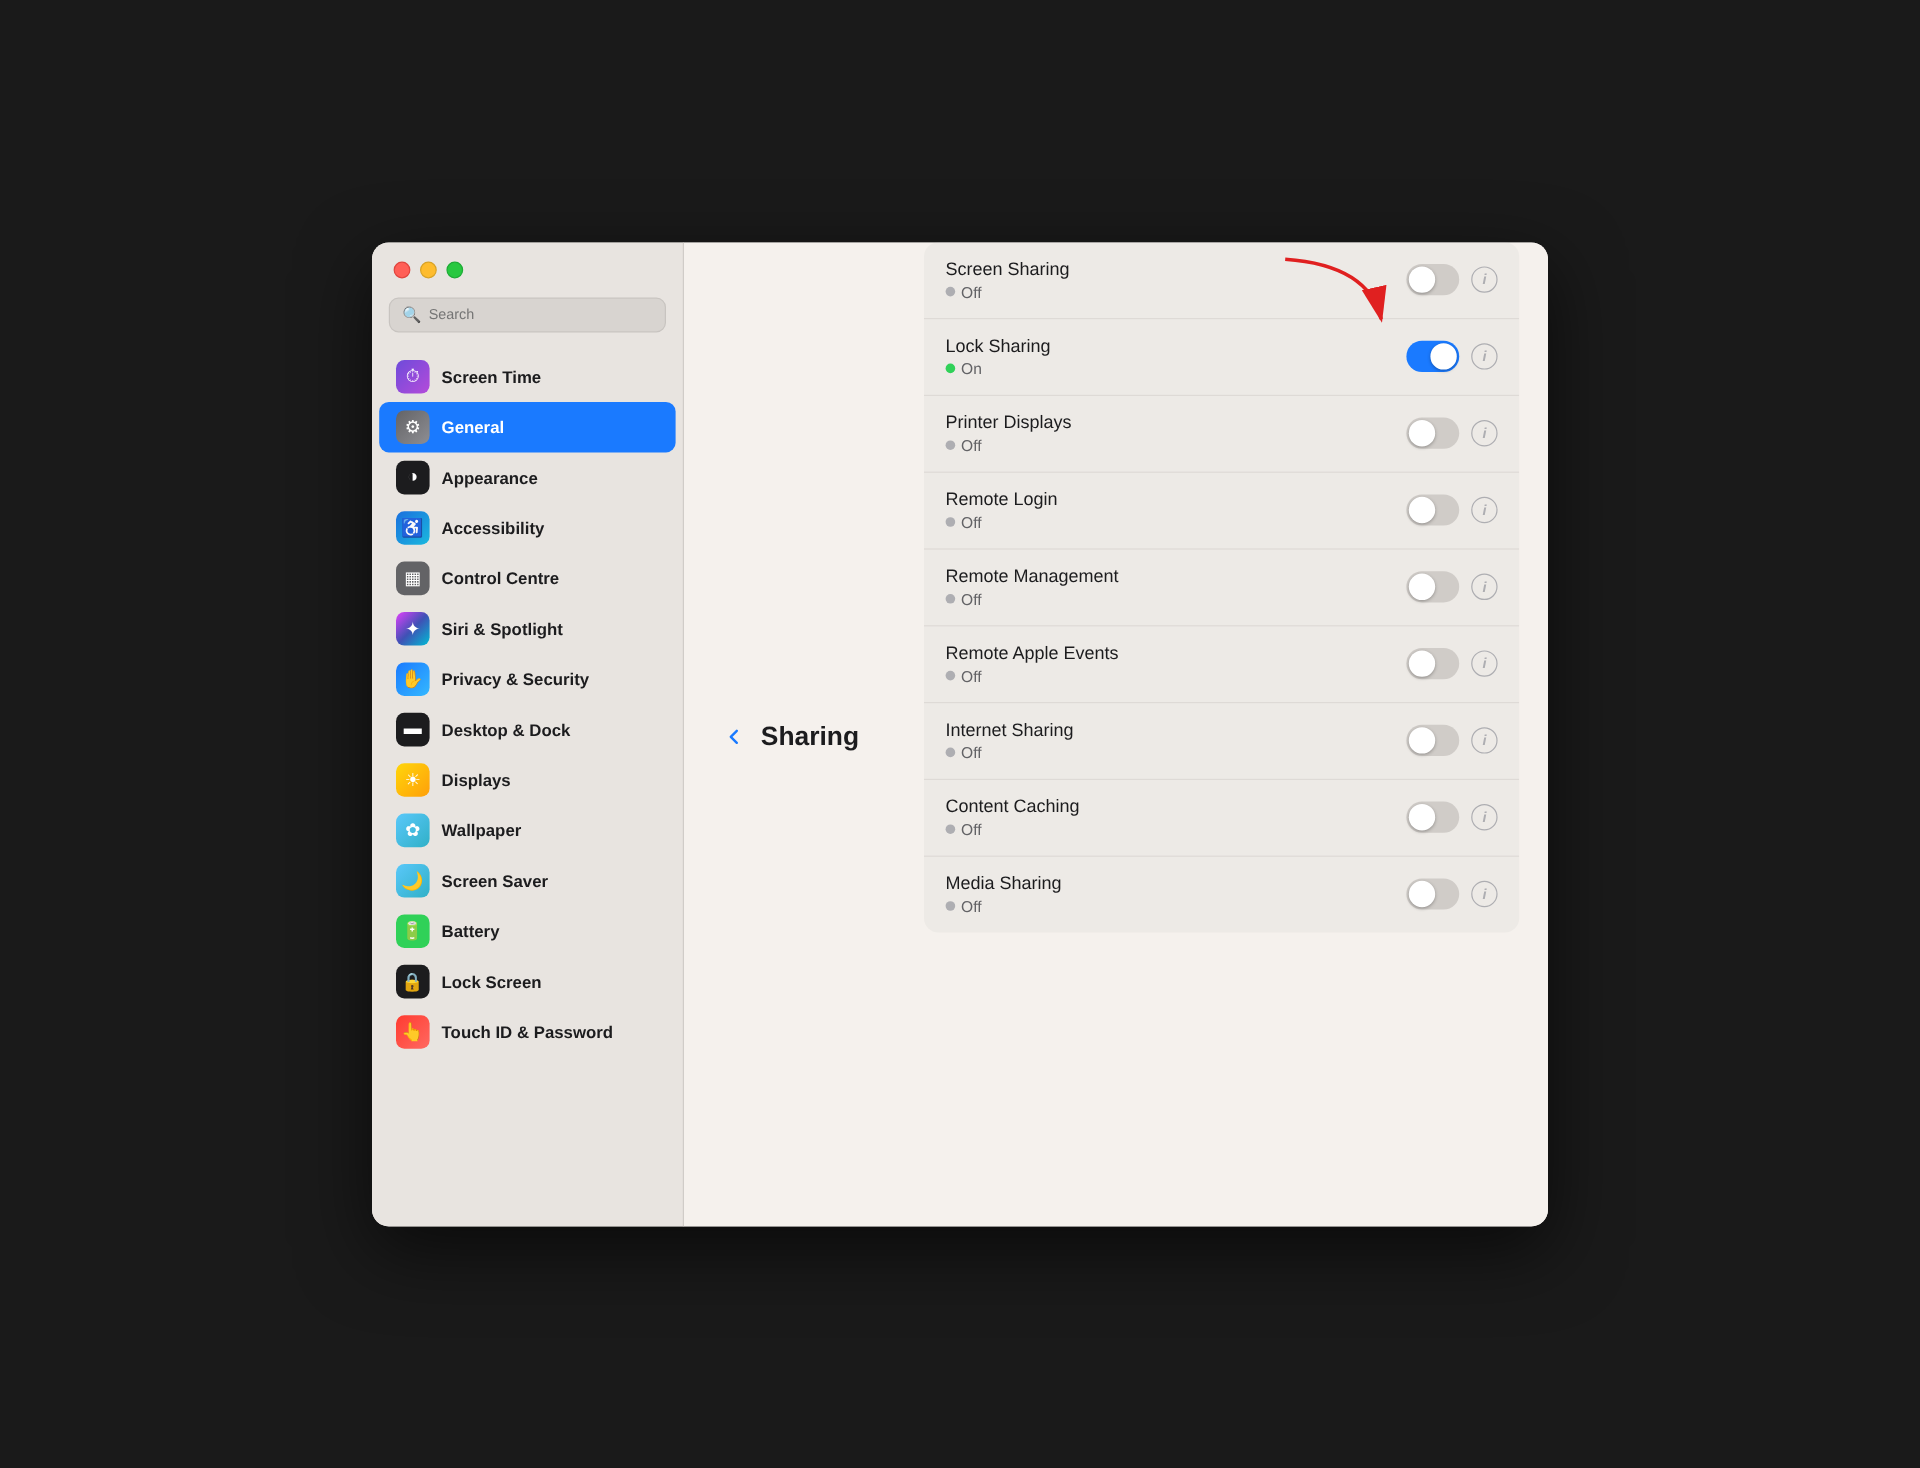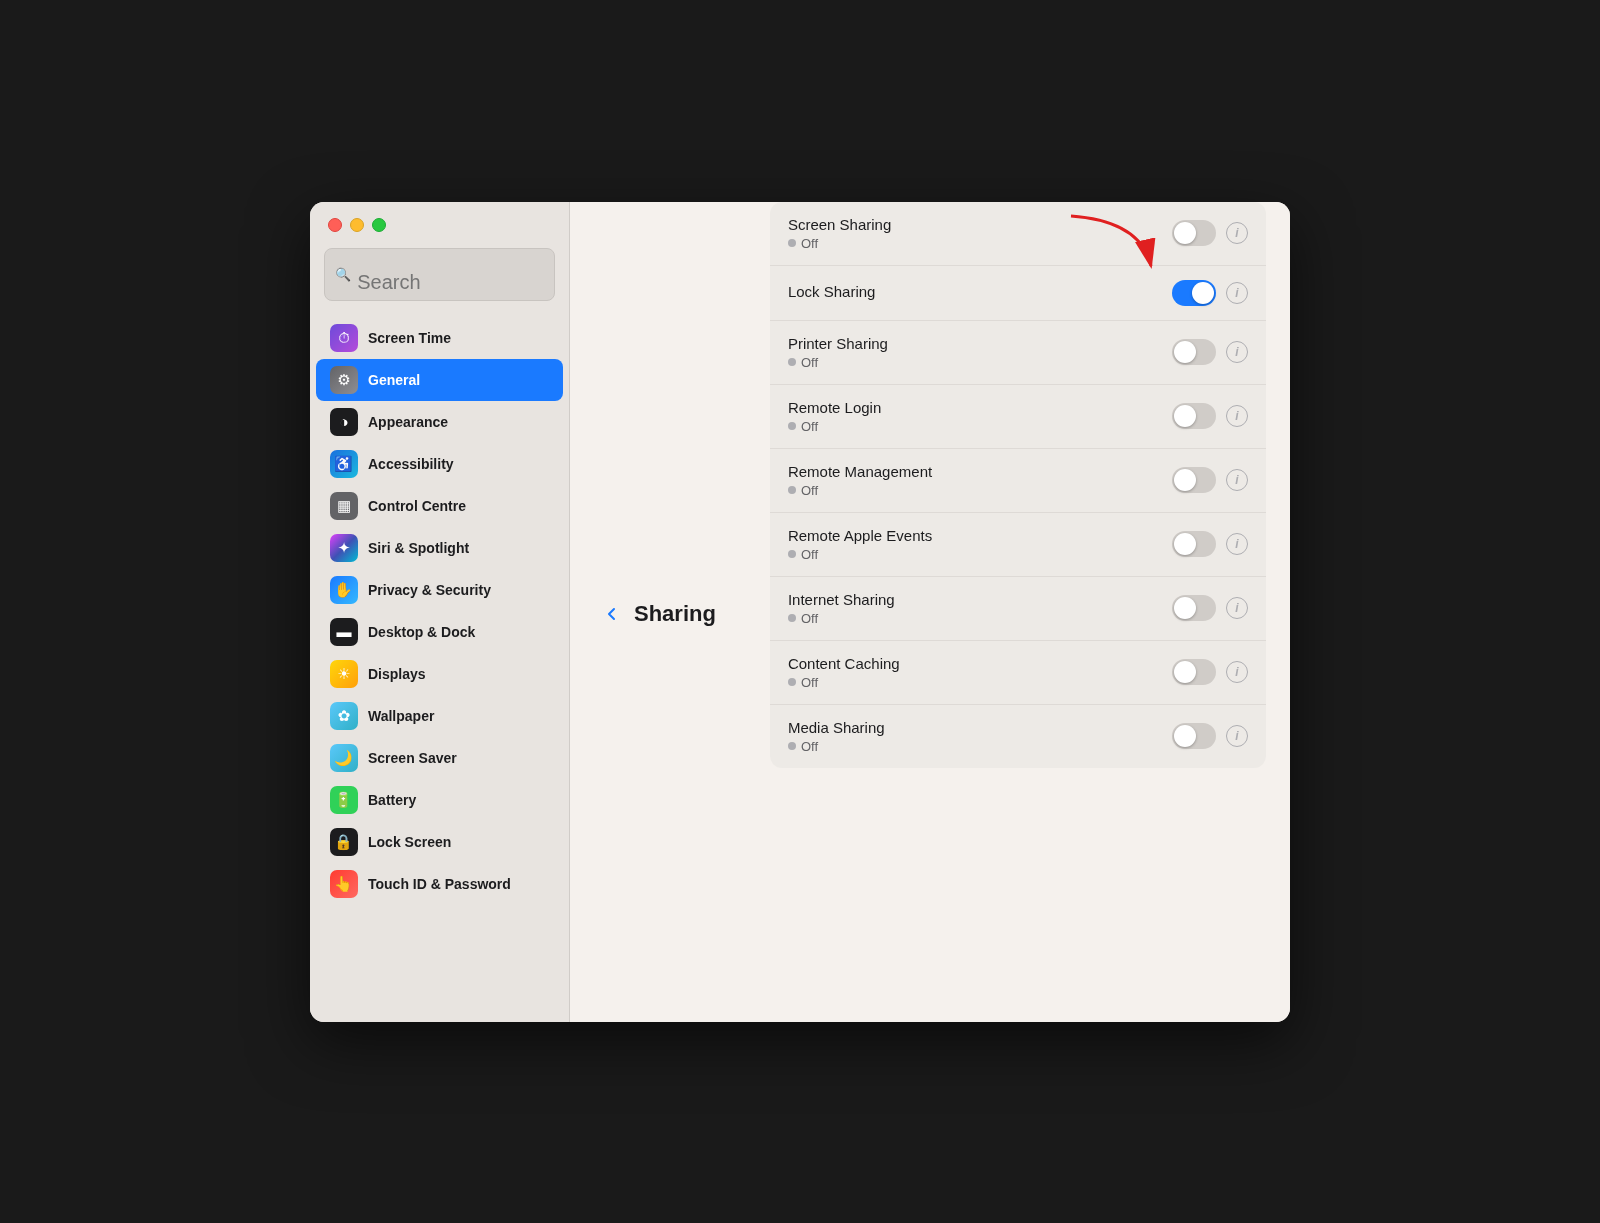--- a/index.html
+++ b/index.html
@@ -64,24 +64,23 @@
 
     .search-icon-svg {
       color: #888;
       font-size: 13px;
     }
 
     .search-bar input {
       background: transparent;
       border: none;
       outline: none;
-      font-size: 20px;
+      font-size: 12px;
       color: #888;
       width: 100%;
-      margin-top: 16px;
     }
 
     .sidebar-item {
       display: flex;
       align-items: center;
       gap: 10px;
       padding: 7px 14px;
       cursor: pointer;
       border-radius: 8px;
       margin: 0 6px;
@@ -386,31 +385,35 @@
           <defs>
             <marker id="arrowhead" markerWidth="10" markerHeight="7" refX="9" refY="3.5" orient="auto">
               <polygon points="0 0, 10 3.5, 0 7" fill="#e02020"></polygon>
             </marker>
           </defs>
           <path d="M 30 5 Q 100 10 110 55" stroke="#e02020" stroke-width="3" fill="none" marker-end="url(#arrowhead)"></path>
         </svg>
       </div>
             <div class="sharing-info">
               <div class="sharing-name">Lock Sharing</div>
+              <div class="sharing-status">
+                <div class="status-dot on"></div>
+                <span>On</span>
+              </div>
             </div>
             <div class="sharing-controls">
               <div class="toggle on">
                 <div class="toggle-knob"></div>
               </div>
               <button class="info-button">i</button>
             </div>
           </div>
           <div class="sharing-row">
             <div class="sharing-info">
-              <div class="sharing-name">Printer Sharing</div>
+              <div class="sharing-name">Printer Displays</div>
               <div class="sharing-status">
                 <div class="status-dot"></div>
                 <span>Off</span>
               </div>
             </div>
             <div class="sharing-controls">
               <div class="toggle">
                 <div class="toggle-knob"></div>
               </div>
               <button class="info-button">i</button>

